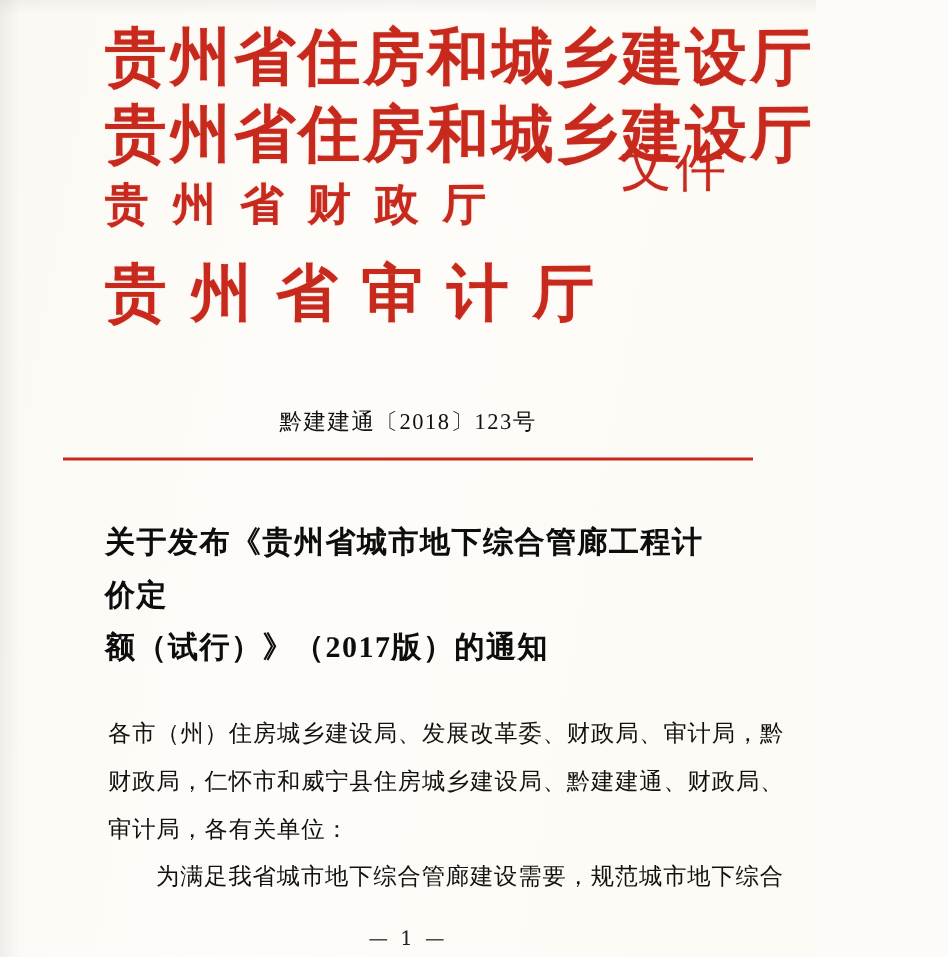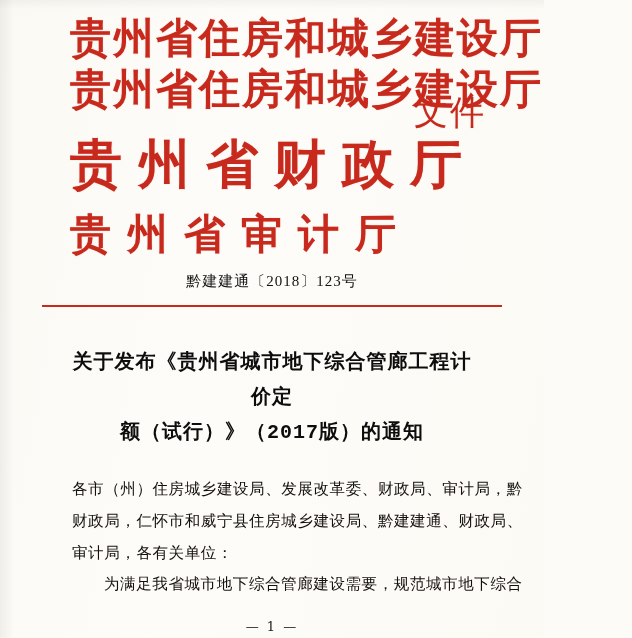--- a/index.html
+++ b/index.html
@@ -38,21 +38,21 @@
     color: #c8291d;
     font-family: "DejaVu Serif", "Liberation Serif", serif;
     font-weight: bold;
     line-height: 1.0;
     letter-spacing: 2px;
     white-space: nowrap;
     text-shadow: 0 0 1px rgba(200,40,30,0.35);
   }
   .mh-line-1 { font-size: 41px; margin-top: 6px; }
   .mh-line-2 { font-size: 41px; margin-top: 10px; }
-  .mh-line-3 { font-size: 52px; margin-top: 28px; letter-spacing: 16px; }
+  .mh-line-3 { font-size: 29px; margin-top: 12px; letter-spacing: 16px; }
   .mh-line-4 { font-size: 41px; margin-top: 24px; letter-spacing: 16px; }
 
   .mh-wenjian {
     position: absolute;
     right: 58px;
     top: 95px;
     color: #c8291d;
     font-family: "DejaVu Serif", "Liberation Serif", serif;
     font-weight: normal;
     font-size: 34px;
@@ -74,27 +74,27 @@
   
   .red-rule {
     height: 2px;
     background: #c8291d;
     margin: 14px 42px 0 42px;
   }
 
   
   .doc-title {
     margin: 38px 70px 0 70px;
-    text-align: center;
+    text-align: left;
     color: #0d0d0d;
     font-size: 20px;
     font-weight: bold;
     line-height: 1.75;
     letter-spacing: 1px;
-    font-family: Liberation Mono, monospace;
+    font-family: Liberation Serif, serif;
   }
   .doc-title .t-line { display: block; }
 
   
   .doc-body {
     margin: 24px 48px 0 72px;
     color: #14100e;
     font-size: 15.5px;
     line-height: 2.05;
     letter-spacing: 0.6px;

